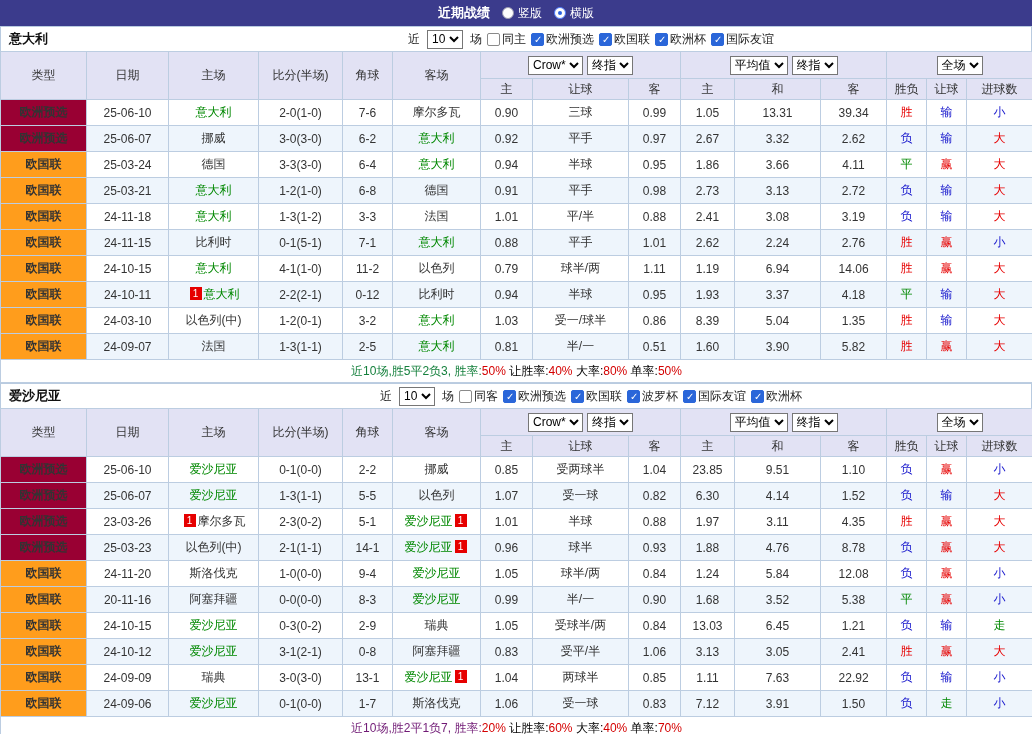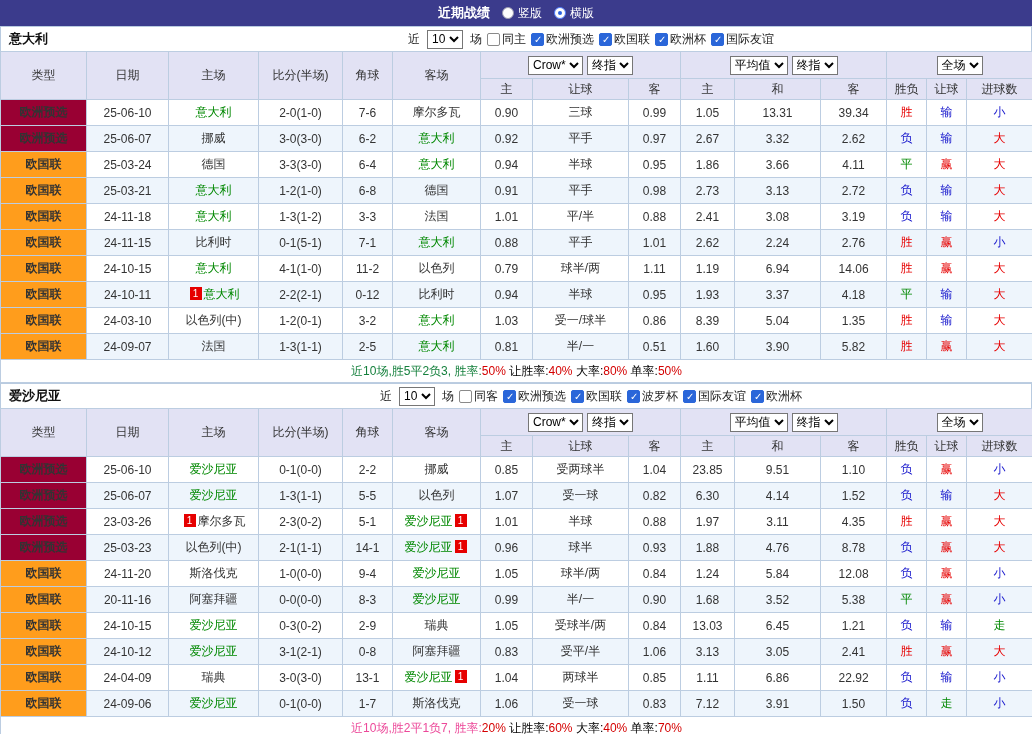--- a/index.html
+++ b/index.html
@@ -503,30 +503,30 @@
               <td>1.06</td>
               <td>3.13</td>
               <td>3.05</td>
               <td>2.41</td>
               <td style="color:#e60000">胜</td>
               <td style="color:#e60000">赢</td>
               <td style="color:#e60000">大</td>
             </tr>
             <tr class="match-row">
               <td class="type" style="background:#ff9d1c">欧国联</td>
-              <td>24-04-09</td>
+              <td>24-09-09</td>
               <td class="teamcell">瑞典</td>
               <td class="score">3-0(3-0)</td>
               <td>13-1</td>
               <td class="teamcell focal">爱沙尼亚<span class="card-badge">1</span></td>
               <td>1.04</td>
               <td>两球半</td>
               <td>0.85</td>
               <td>1.11</td>
-              <td>6.86</td>
+              <td>7.63</td>
               <td>22.92</td>
               <td style="color:#1414cc">负</td>
               <td style="color:#1414cc">输</td>
               <td style="color:#1414cc">小</td>
             </tr>
             <tr class="match-row">
               <td class="type" style="background:#ff9d1c">欧国联</td>
               <td>24-09-06</td>
               <td class="teamcell focal">爱沙尼亚</td>
               <td class="score">0-1(0-0)</td>
@@ -536,19 +536,19 @@
               <td>受一球</td>
               <td>0.83</td>
               <td>7.12</td>
               <td>3.91</td>
               <td>1.50</td>
               <td style="color:#1414cc">负</td>
               <td style="color:#008800">走</td>
               <td style="color:#1414cc">小</td>
             </tr>
         <tr class="summary-row">
-              <td colspan="15"><span style="color:#ec4899">近10场,胜2平1负7, 胜率:</span><span style="color:#d40000">20%</span><span style="color:#000"> 让胜率:</span><span style="color:#d40000">60%</span><span style="color:#000"> 大率:</span><span style="color:#d40000">40%</span><span style="color:#000"> 单率:</span><span style="color:#d40000">70%</span></td>
+              <td colspan="15"><span style="color:#701a75">近10场,胜2平1负7, 胜率:</span><span style="color:#d40000">20%</span><span style="color:#000"> 让胜率:</span><span style="color:#d40000">60%</span><span style="color:#000"> 大率:</span><span style="color:#d40000">40%</span><span style="color:#000"> 单率:</span><span style="color:#d40000">70%</span></td>
             </tr>
       </tbody>
     </table>
   </div>
     </div>
 </div>
 
 </body></html>

